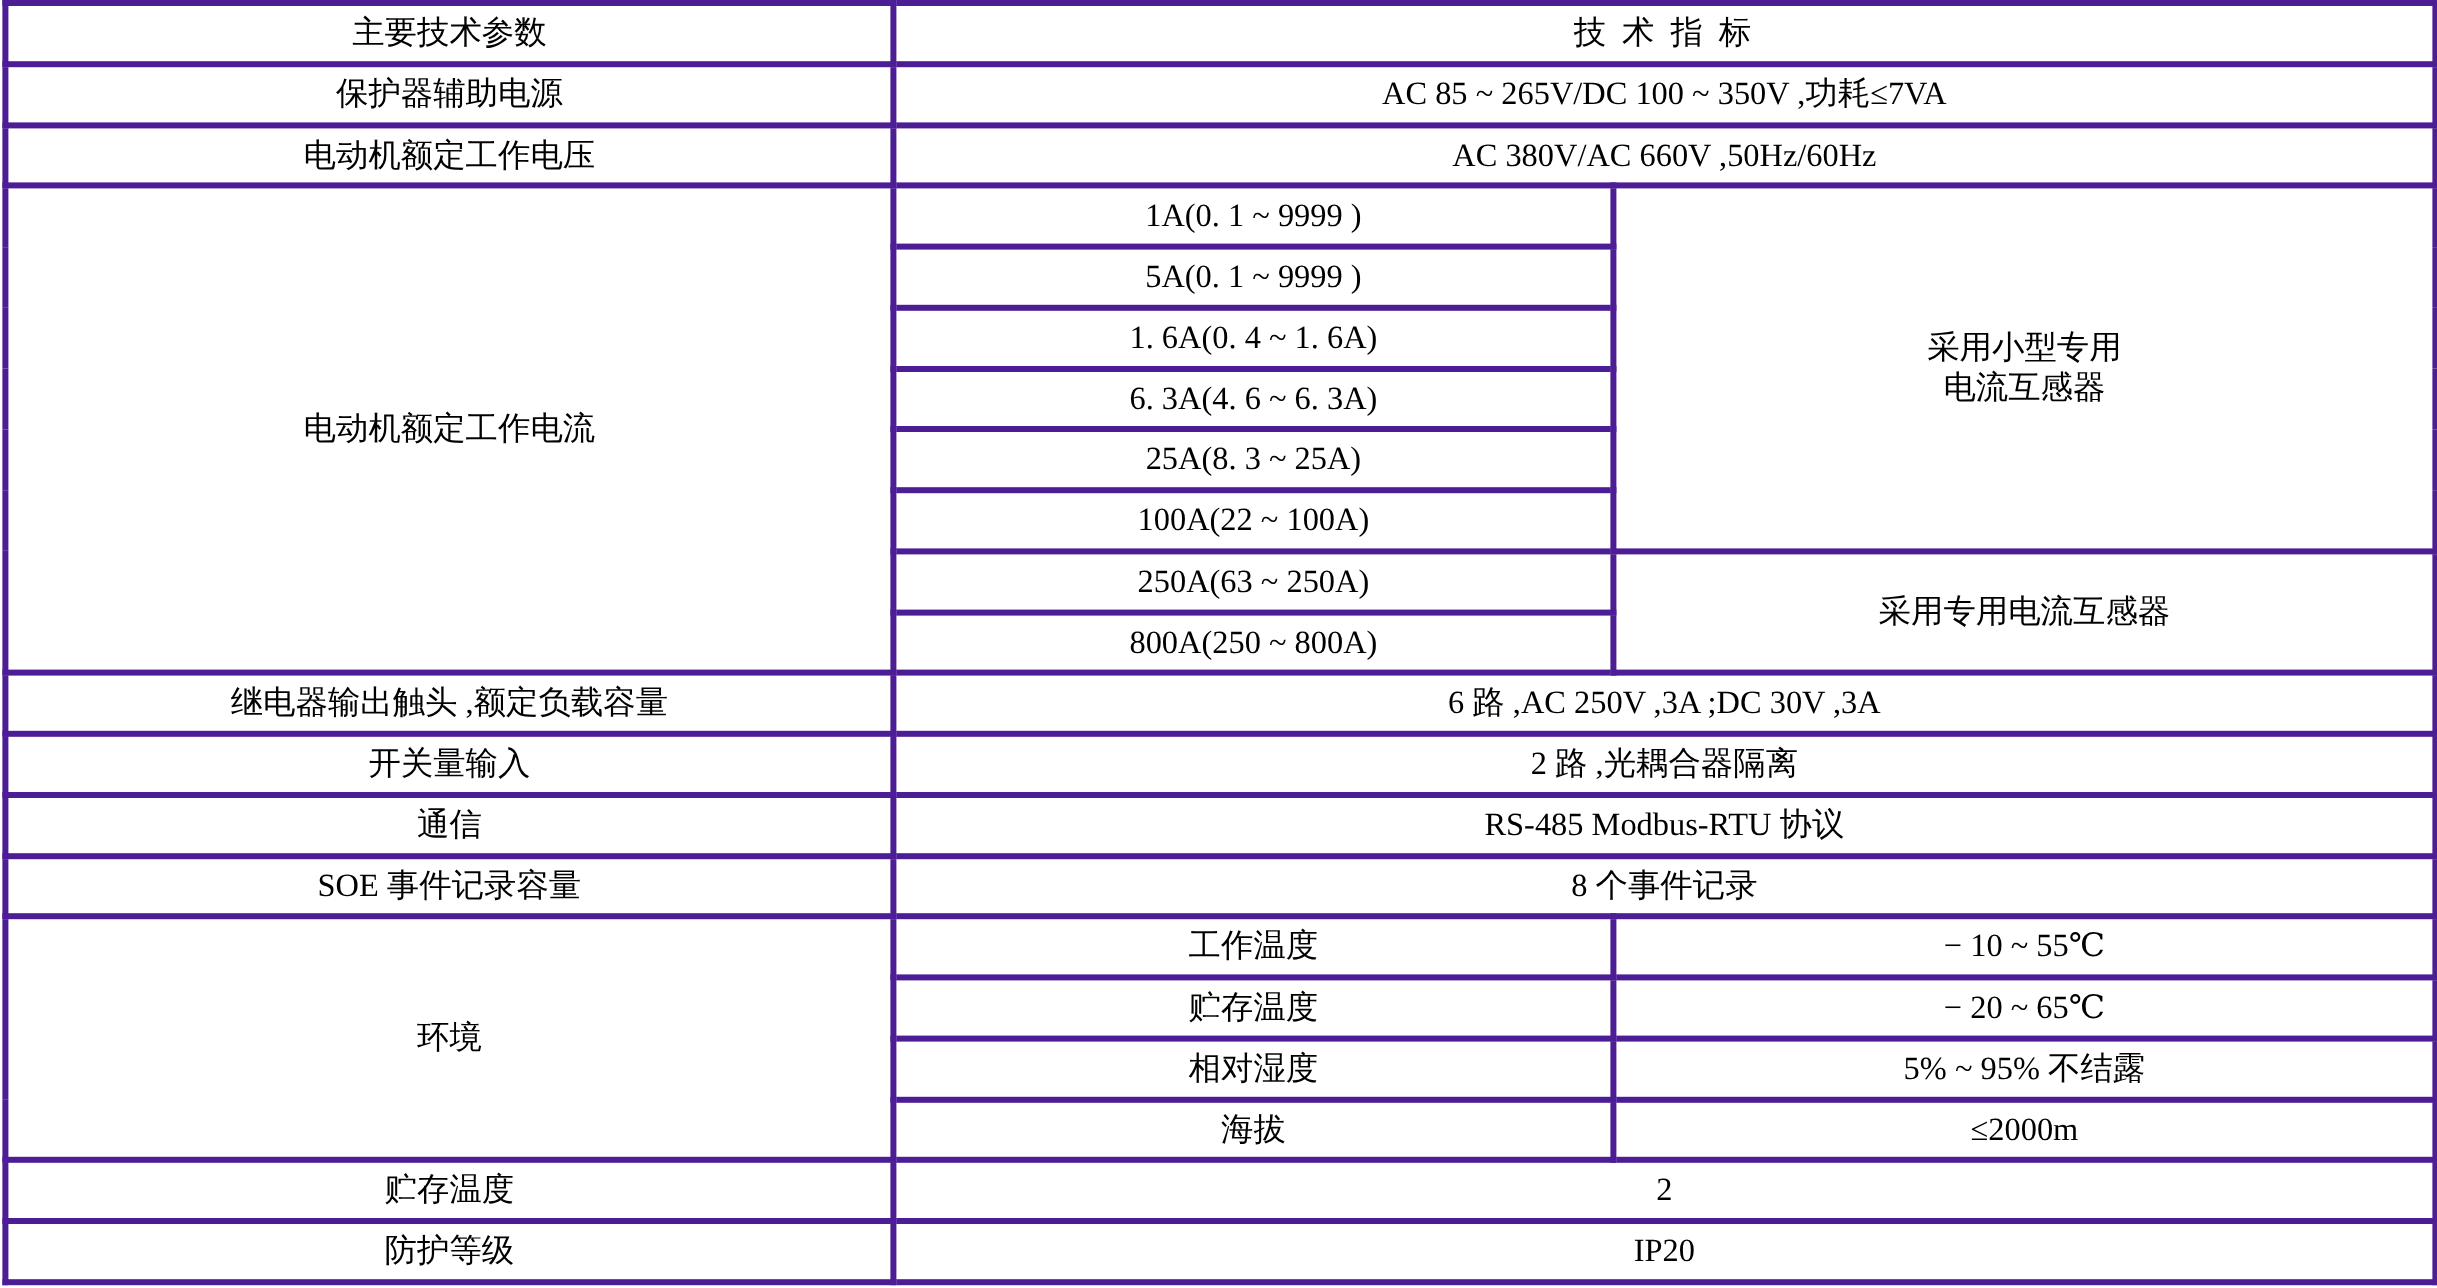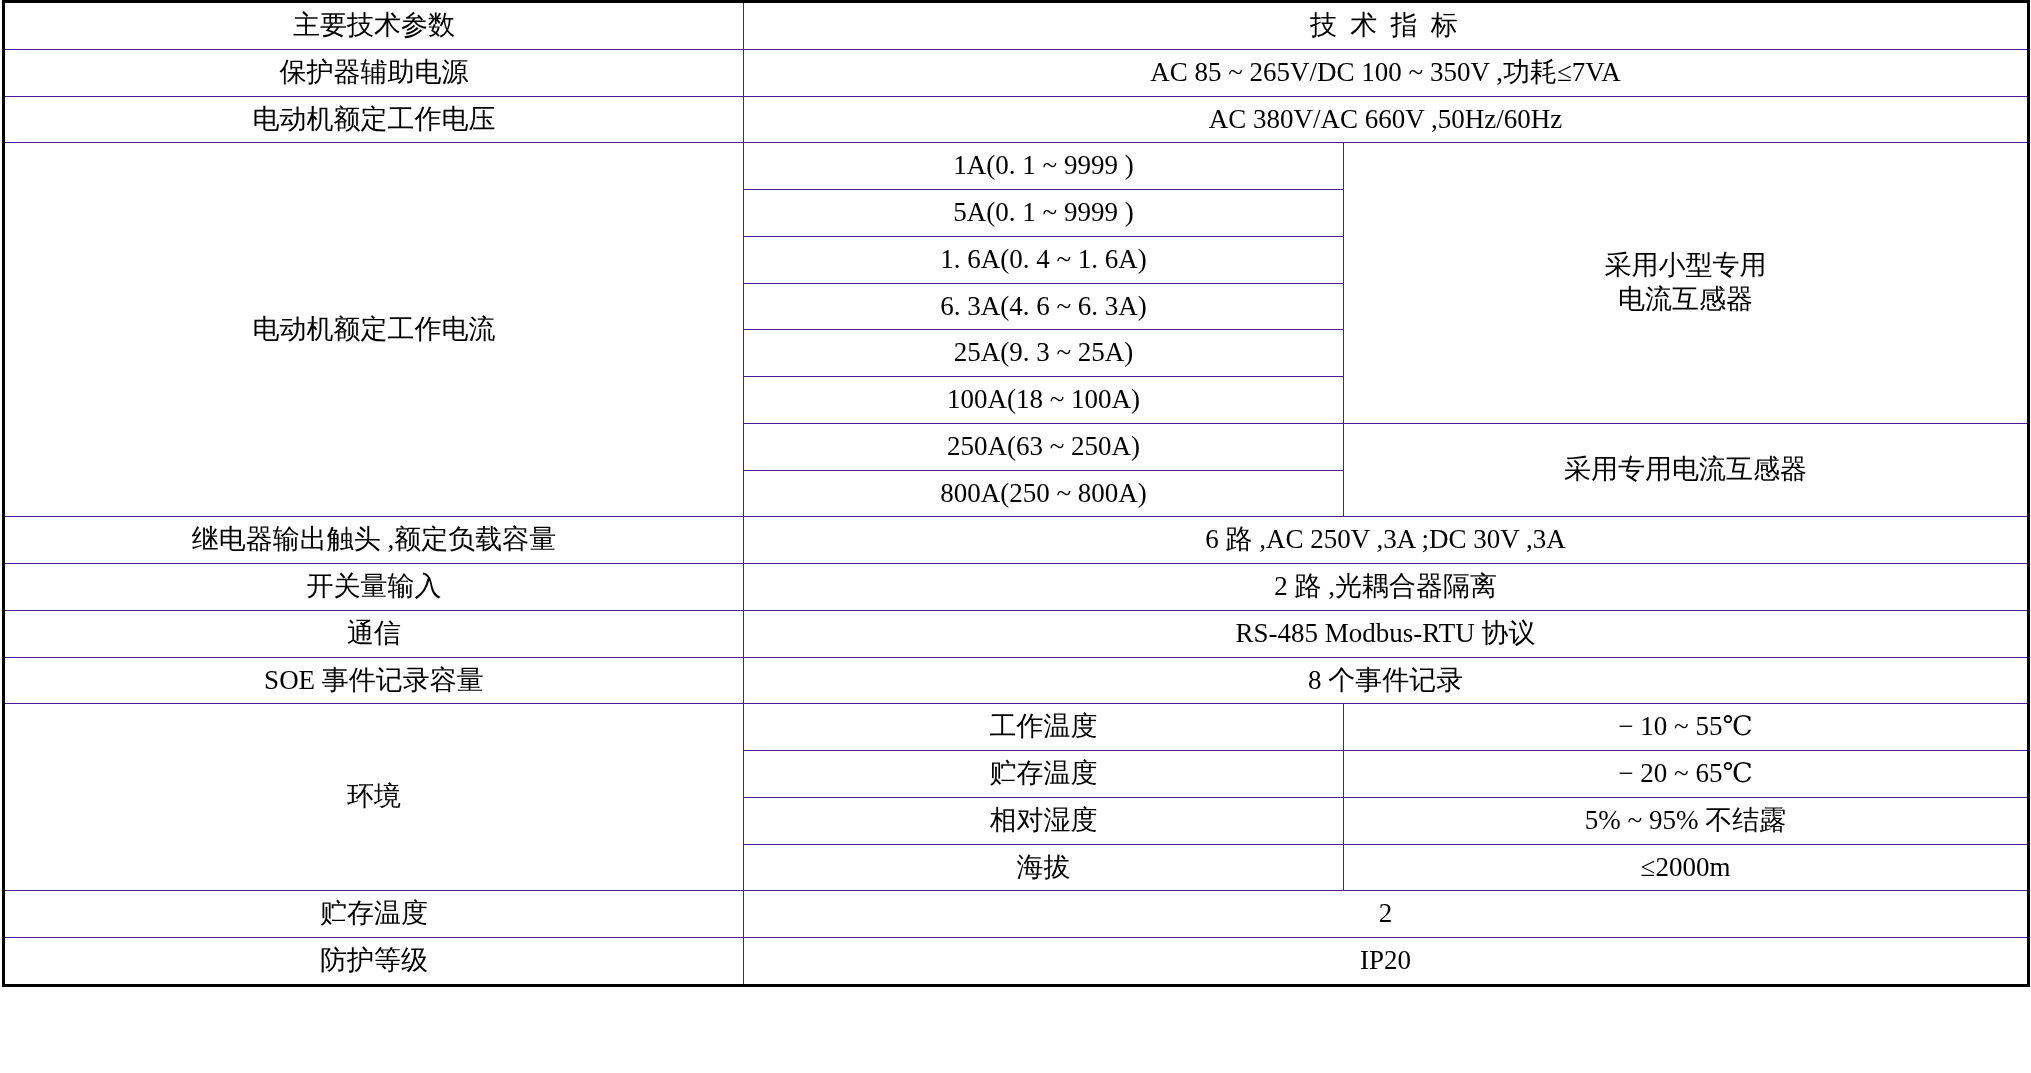--- a/index.html
+++ b/index.html
@@ -20,21 +20,21 @@
     box-sizing: border-box;
     padding: 0 2px;
   }
   table.spec {
     border-collapse: collapse;
     width: 2025px;
     margin: 0 auto;
     table-layout: fixed;
   }
   table.spec td {
-    border: 1px solid #4c1d95;
+    border: 5px solid #4c1d95;
     text-align: center;
     vertical-align: middle;
     font-size: 27px;
     line-height: 1.25;
     padding: 6px 8px;
     font-family: "Liberation Serif", "DejaVu Serif", serif;
     white-space: nowrap;
   }
   
   table.spec {
@@ -95,24 +95,24 @@
       <tr>
         <td class="sub-col">5A(0. 1 ~ 9999 )</td>
       </tr>
       <tr>
         <td class="sub-col">1. 6A(0. 4 ~ 1. 6A)</td>
       </tr>
       <tr>
         <td class="sub-col">6. 3A(4. 6 ~ 6. 3A)</td>
       </tr>
       <tr>
-        <td class="sub-col">25A(9. 3 ~ 25A)</td>
+        <td class="sub-col">25A(8. 3 ~ 25A)</td>
       </tr>
       <tr>
-        <td class="sub-col">100A(18 ~ 100A)</td>
+        <td class="sub-col">100A(22 ~ 100A)</td>
       </tr>
       <tr>
         <td class="sub-col">250A(63 ~ 250A)</td>
         <td rowspan="2">采用专用电流互感器</td>
       </tr>
       <tr>
         <td class="sub-col">800A(250 ~ 800A)</td>
       </tr>
 
       <tr>

